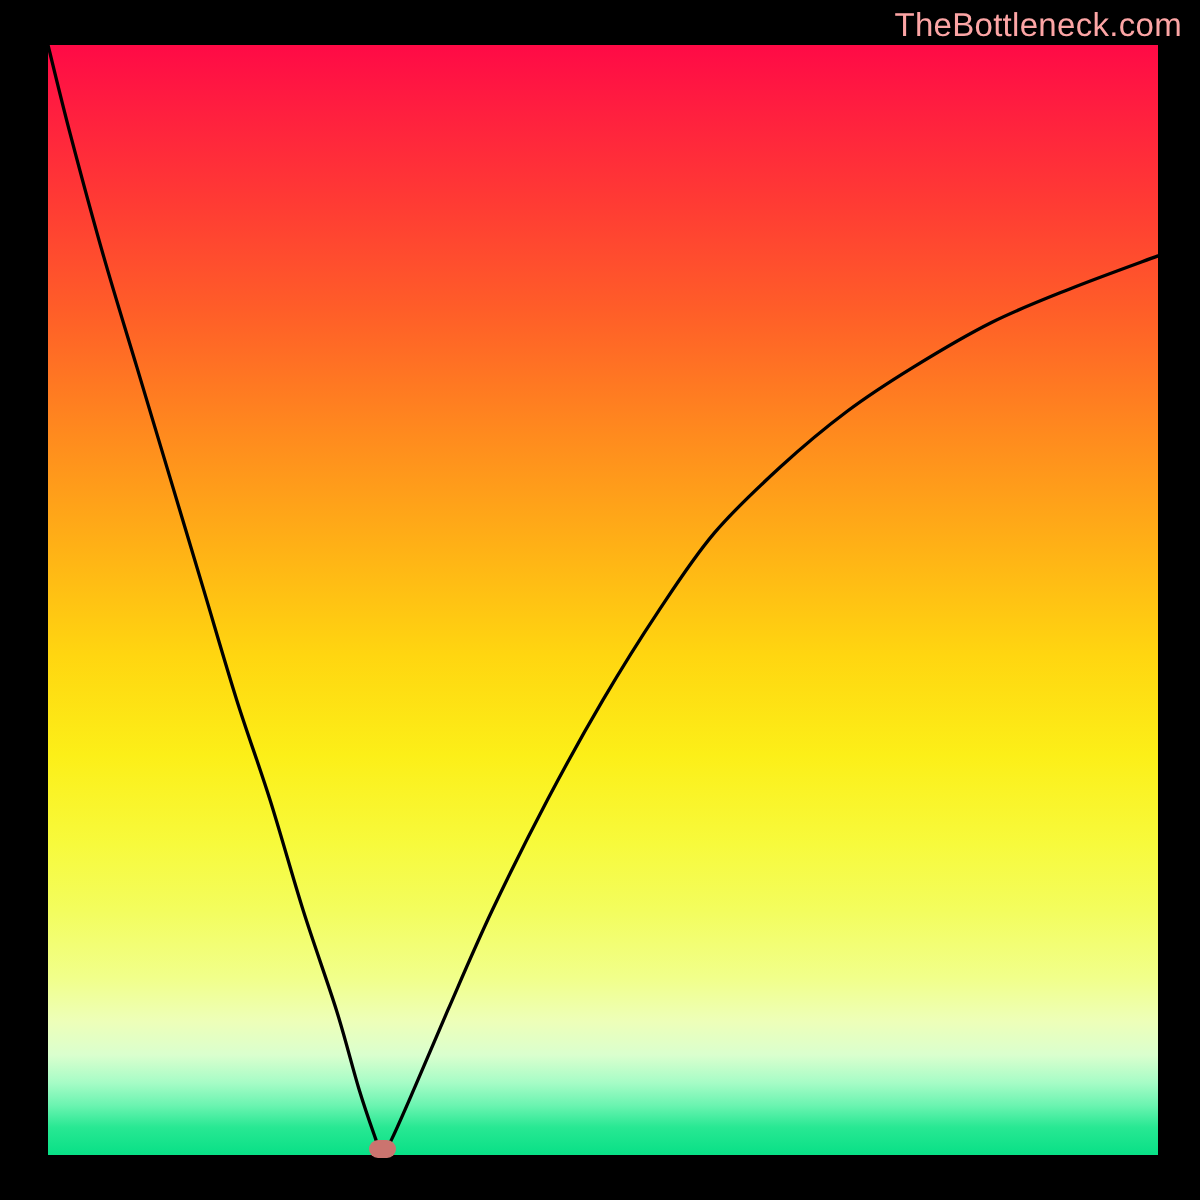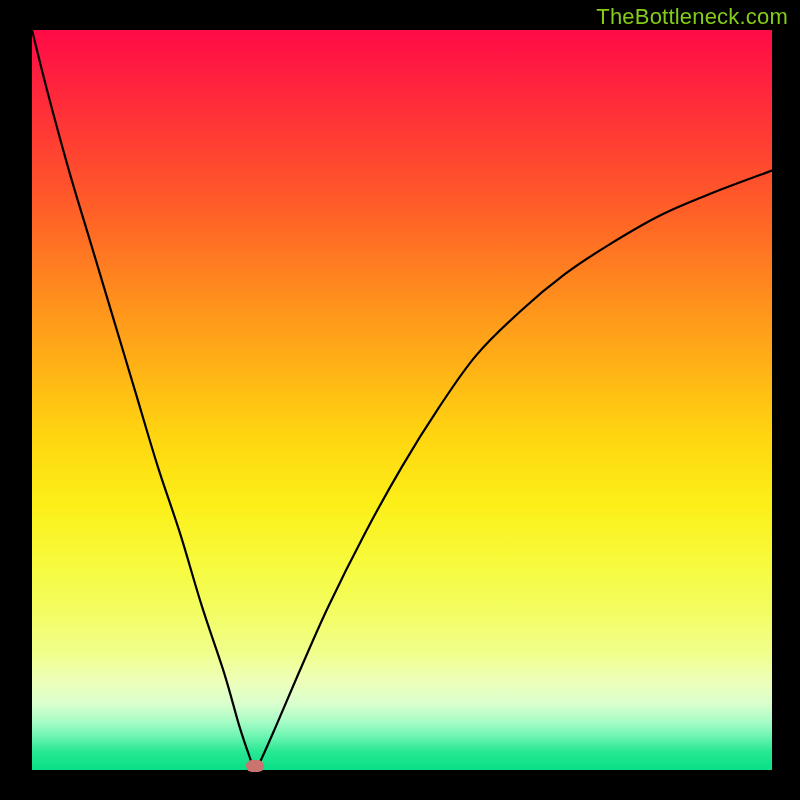--- a/index.html
+++ b/index.html
@@ -8,21 +8,21 @@
     height: 800px;
     background: #000;
     position: relative;
     font-family: Arial, sans-serif;
     overflow: hidden;
   }
   .watermark {
     position: absolute;
     top: 4px;
     right: 12px;
-    color: #84cc16;
+    color: #fca5a5;
     font-size: 22px;
     font-weight: 500;
     z-index: 10;
     letter-spacing: 0.2px;
   }
   .plot-area {
     position: absolute;
     left: 32px;
     top: 30px;
     width: 740px;

